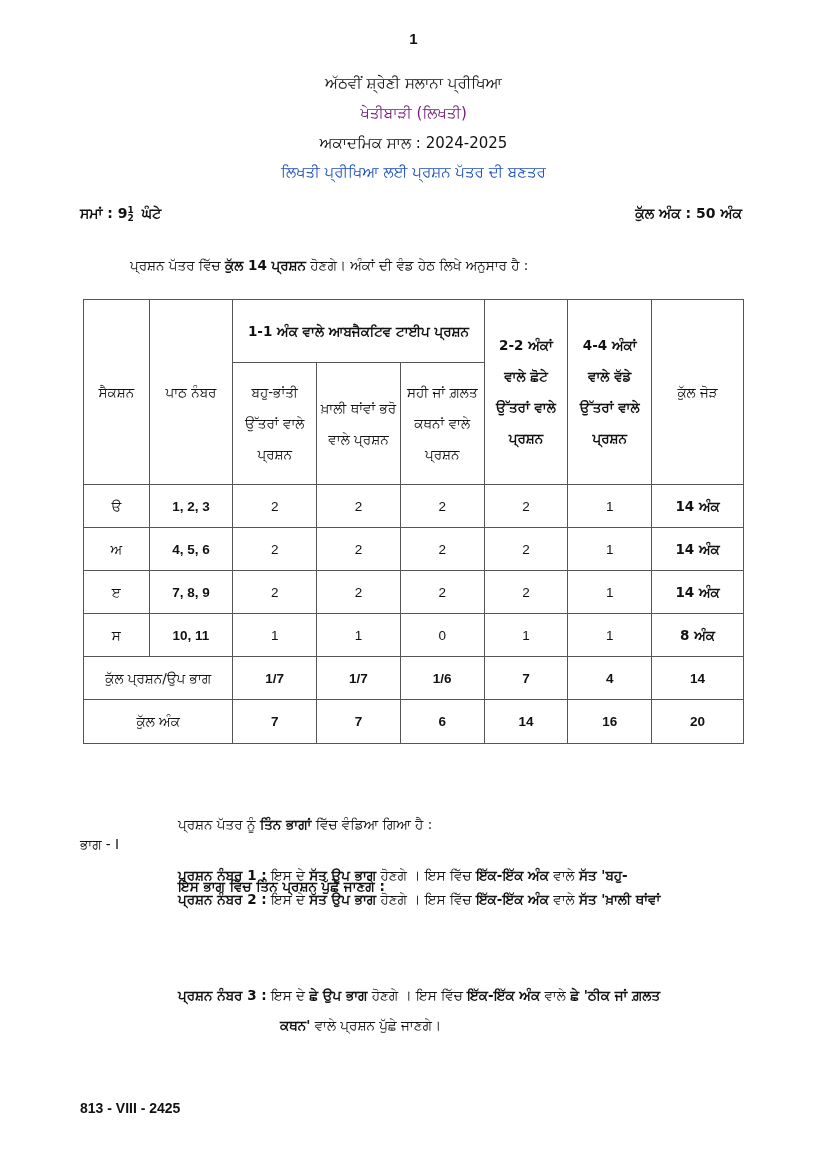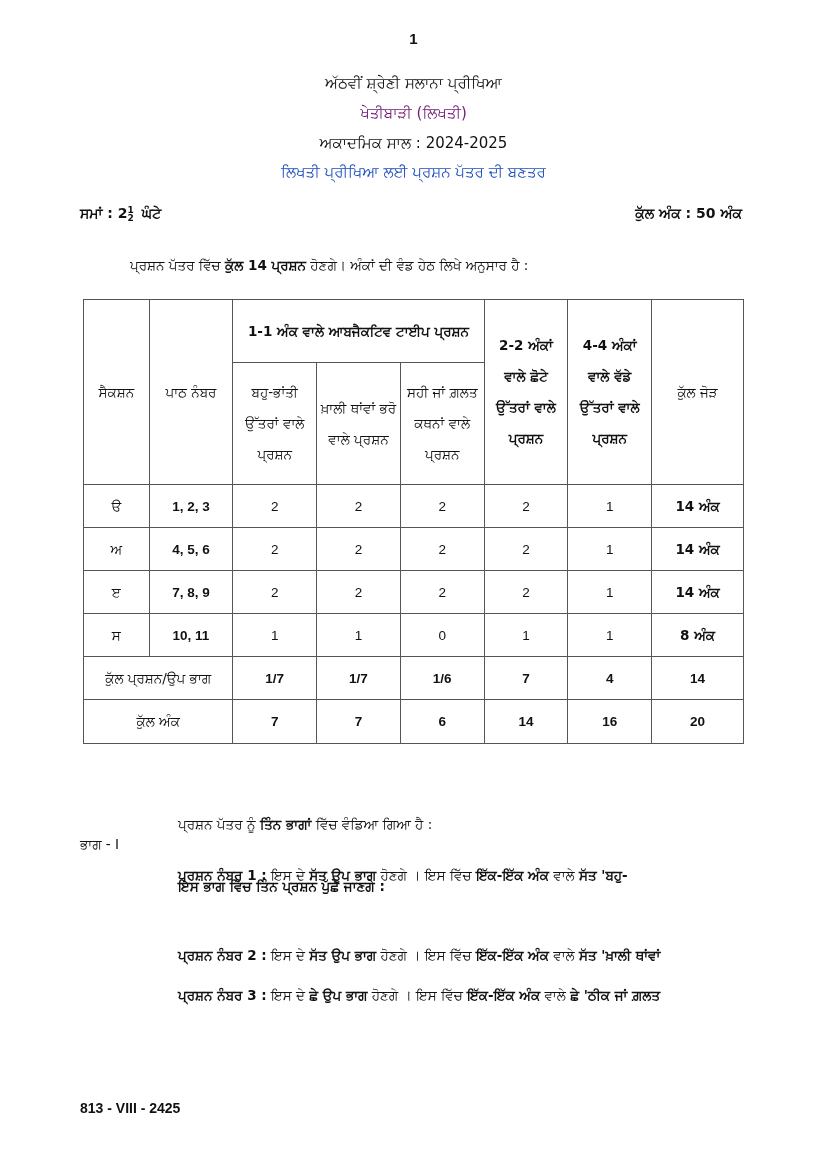--- a/index.html
+++ b/index.html
@@ -32,21 +32,21 @@
 </head>
 <body>
 
 <div class="abs center pnum">1</div>
 <div class="abs center t1">ਅੱਠਵੀਂ ਸ਼੍ਰੇਣੀ ਸਲਾਨਾ ਪ੍ਰੀਖਿਆ</div>
 <div class="abs center t2">ਖੇਤੀਬਾੜੀ (ਲਿਖਤੀ)</div>
 <div class="abs center t3">ਅਕਾਦਮਿਕ ਸਾਲ : 2024-2025</div>
 <div class="abs center t4">ਲਿਖਤੀ ਪ੍ਰੀਖਿਆ ਲਈ ਪ੍ਰਸ਼ਨ ਪੱਤਰ ਦੀ ਬਣਤਰ</div>
 
 <div class="abs time">
-  <span>ਸਮਾਂ : 2</span><span class="frac">
+  <span>ਸਮਾਂ : 9</span><span class="frac">
       <span>1</span>
       <span>2</span>
     </span><span>ਘੰਟੇ</span>
 </div>
 <div class="abs marks">ਕੁੱਲ ਅੰਕ : 50 ਅੰਕ</div>
 
 <div class="abs intro">
   <span>ਪ੍ਰਸ਼ਨ ਪੱਤਰ ਵਿੱਚ </span><b>ਕੁੱਲ 14 ਪ੍ਰਸ਼ਨ</b><span> ਹੋਣਗੇ। ਅੰਕਾਂ ਦੀ ਵੰਡ ਹੇਠ ਲਿਖੇ ਅਨੁਸਾਰ ਹੈ :</span>
 </div>
 
@@ -130,21 +130,22 @@
   <span>ਪ੍ਰਸ਼ਨ ਪੱਤਰ ਨੂੰ </span><b>ਤਿੰਨ ਭਾਗਾਂ</b><span> ਵਿੱਚ ਵੰਡਿਆ ਗਿਆ ਹੈ :</span>
 </div>
 
 <div class="abs part-label">ਭਾਗ - I</div>
 <div class="abs part-head">ਇਸ ਭਾਗ ਵਿੱਚ ਤਿੰਨ ਪ੍ਰਸ਼ਨ ਪੁੱਛੇ ਜਾਣਗੇ :</div>
 
 <div class="abs q" style="top:860px">
   <span class="qlabel">ਪ੍ਰਸ਼ਨ ਨੰਬਰ 1 :</span><span> ਇਸ ਦੇ </span><b>ਸੱਤ ਉਪ ਭਾਗ</b><span> ਹੋਣਗੇ । ਇਸ ਵਿੱਚ </span><b>ਇੱਕ-ਇੱਕ ਅੰਕ</b><span> ਵਾਲੇ </span><b>ਸੱਤ 'ਬਹੁ-</b>
 </div>
 
-<div class="abs q" style="top:940px">
+<div class="abs q" style="top:884px">
   <span class="qlabel">ਪ੍ਰਸ਼ਨ ਨੰਬਰ 2 :</span><span> ਇਸ ਦੇ </span><b>ਸੱਤ ਉਪ ਭਾਗ</b><span> ਹੋਣਗੇ । ਇਸ ਵਿੱਚ </span><b>ਇੱਕ-ਇੱਕ ਅੰਕ</b><span> ਵਾਲੇ </span><b>ਸੱਤ 'ਖ਼ਾਲੀ ਥਾਂਵਾਂ</b>
 </div>
 
 <div class="abs q" style="top:980px">
   <span class="qlabel">ਪ੍ਰਸ਼ਨ ਨੰਬਰ 3 :</span><span> ਇਸ ਦੇ </span><b>ਛੇ ਉਪ ਭਾਗ</b><span> ਹੋਣਗੇ । ਇਸ ਵਿੱਚ </span><b>ਇੱਕ-ਇੱਕ ਅੰਕ</b><span> ਵਾਲੇ </span><b>ਛੇ 'ਠੀਕ ਜਾਂ ਗ਼ਲਤ</b>
+  <span class="cont"><b>ਕਥਨ'</b><span> ਵਾਲੇ ਪ੍ਰਸ਼ਨ ਪੁੱਛੇ ਜਾਣਗੇ।</span></span>
 </div>
 
 <div class="abs footer">813 - VIII - 2425</div>
 
 </body></html>

